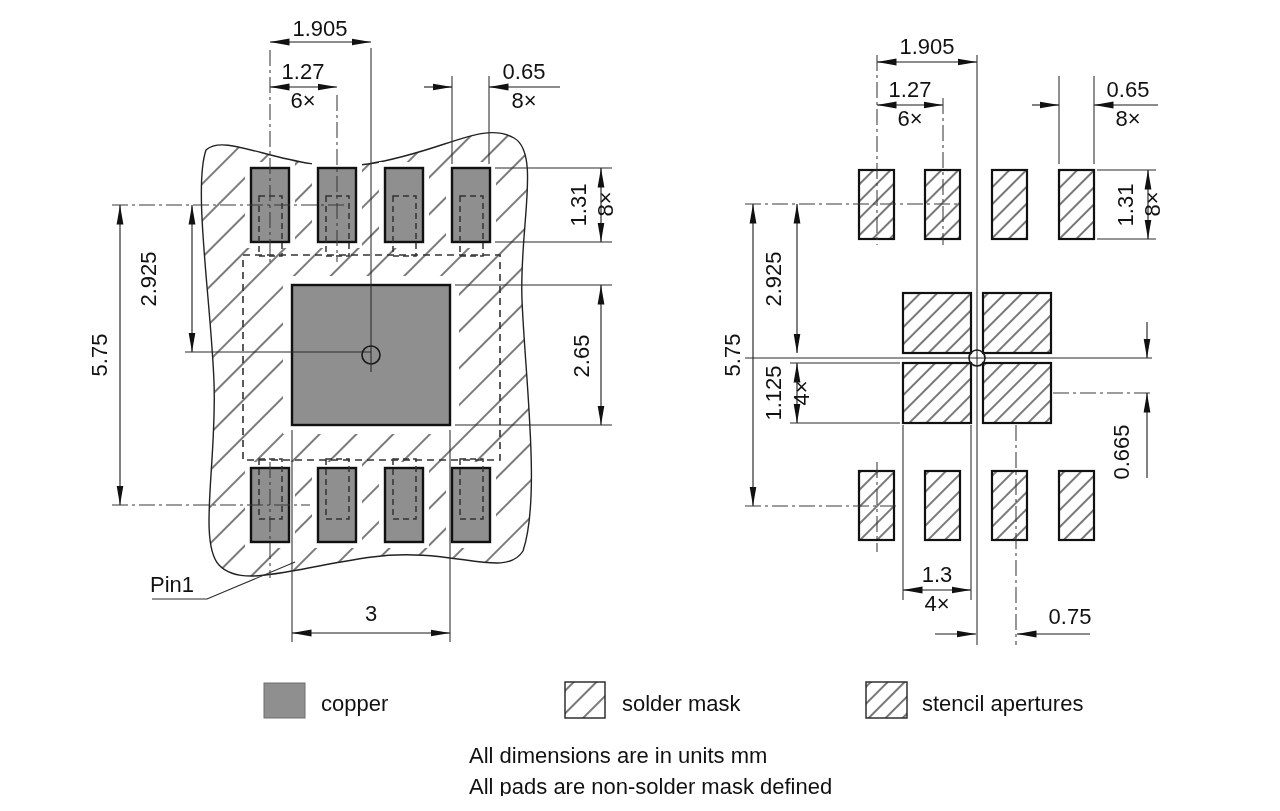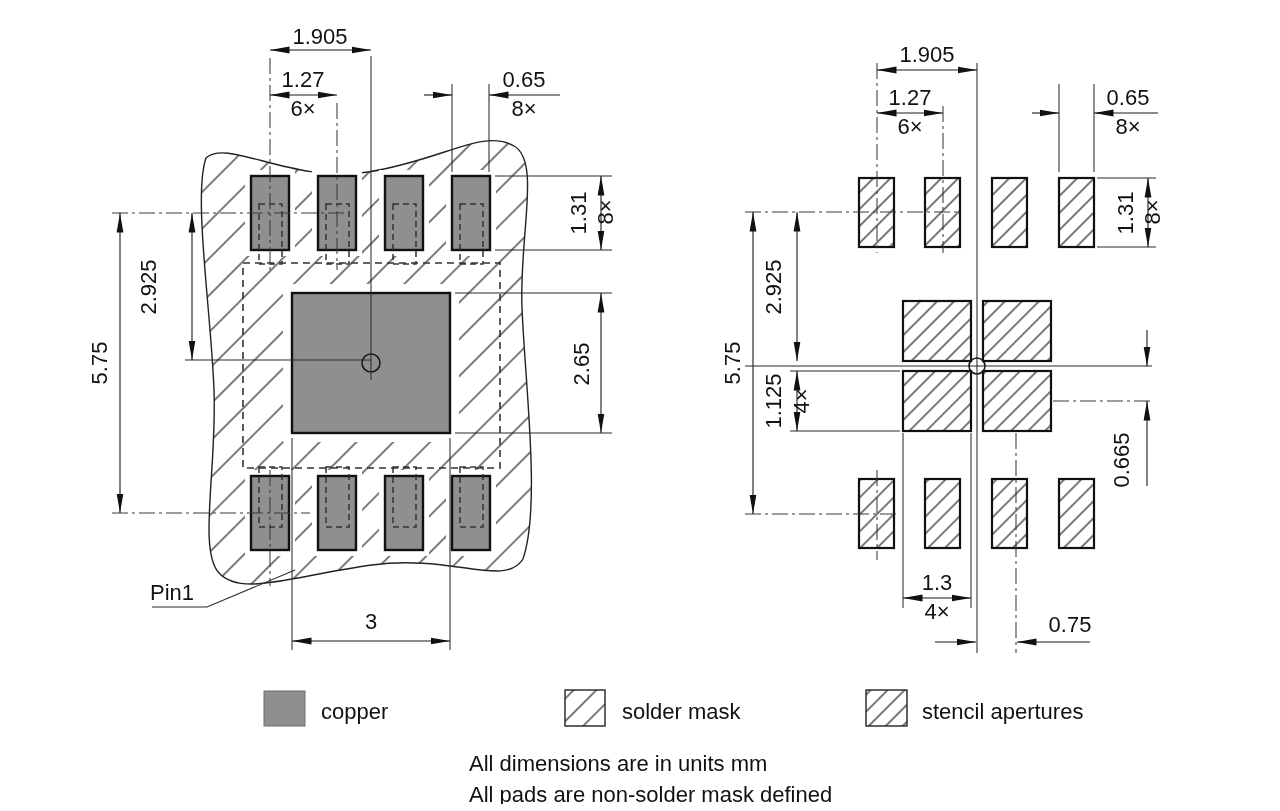--- a/index.html
+++ b/index.html
@@ -1,16 +1,16 @@
 <!DOCTYPE html>
 <html><head>
 <meta charset="utf-8">
 <style>
   html,body{margin:0;padding:0;background:#ffffff;}
-  #canvas{position:relative;width:1280px;height:796px;background:#ffffff;overflow:hidden;margin-top:8px;}
+  #canvas{position:relative;width:1280px;height:796px;background:#ffffff;overflow:hidden;}
   svg{display:block;}
   text{font-family:"Liberation Sans","DejaVu Sans",sans-serif;font-size:22px;fill:#111111;}
   .tm{text-anchor:middle;}
   .ts{text-anchor:start;}
   .dim{stroke:#1a1a1a;stroke-width:1.1;fill:none;}
   .ext{stroke:#2a2a2a;stroke-width:1.05;fill:none;}
   .cl{stroke:#3a3a3a;stroke-width:1.05;fill:none;stroke-dasharray:16 4 3 4;}
   .dash{stroke:#333333;stroke-width:1.6;fill:none;stroke-dasharray:7 5;}
   .dashsm{stroke:#333333;stroke-width:1.5;fill:none;stroke-dasharray:6 4;}
   .pad{stroke:#111111;stroke-width:2.4;}

